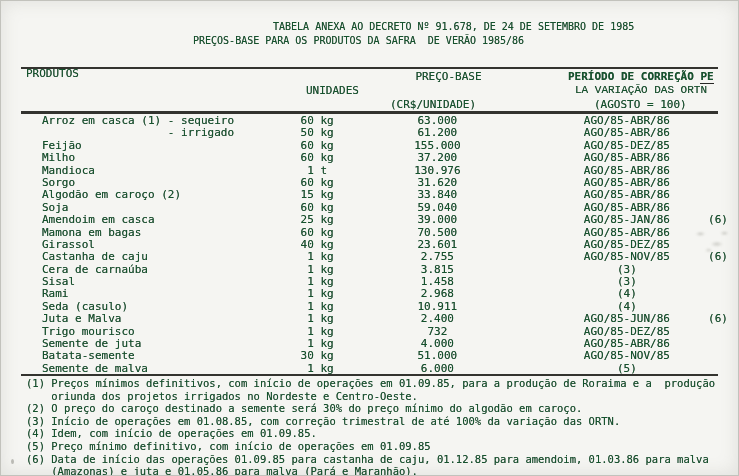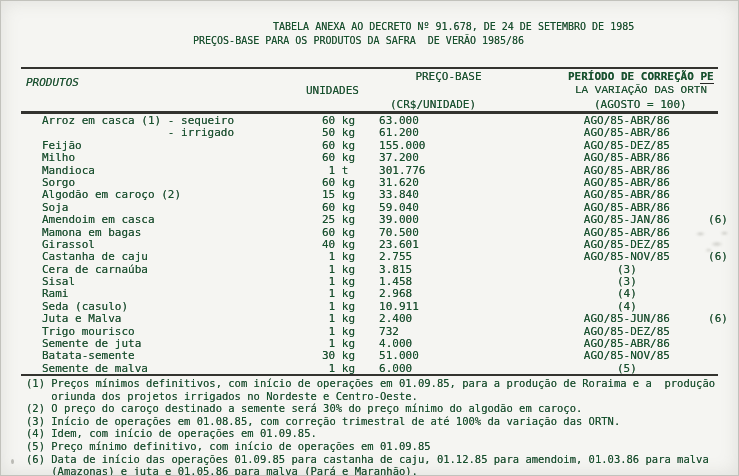--- a/index.html
+++ b/index.html
@@ -14,30 +14,30 @@
   #title1{left:272px;top:20px;}
   #title2{left:192px;top:34px;}
   .rule{position:absolute;left:20px;width:697px;background:#33332f;}
   #rule-top{top:66px;height:2px;}
   #rule-head{top:110px;height:3px;}
   #rule-bottom{top:373px;height:2px;}
   .hlabel{position:absolute;font-size:11px;white-space:pre;}
   #h-price1{left:405px;top:69px;width:85px;text-align:center;}
   #h-period1{left:567px;top:69px;font-weight:bold;}
   #h-period1 .underlined{border-bottom:1px solid #272725;}
-  #h-products{left:25px;top:75px;font-style:italic;}
+  #h-products{left:25px;top:66px;}
   #h-units{left:305px;top:83px;}
   #h-period2{left:574px;top:83px;font-family:Liberation Mono, monospace;}
   #h-price2{left:389px;top:97px;}
   #h-period3{left:593px;top:97px;}
   .tbody{position:absolute;left:0;top:114px;width:739px;}
   .row{display:flex;height:12.4px;line-height:12.4px;font-size:11px;}
   .c-product{width:275px;padding-left:41px;white-space:pre;}
-  .c-unit{width:58px;text-align:right;white-space:pre;}
-  .c-price{width:124px;text-align:left;white-space:pre;padding-left:24px;}
+  .c-unit{width:58px;text-align:left;white-space:pre;}
+  .c-price{width:124px;text-align:center;white-space:pre;padding-left:24px;}
   .c-period{width:160px;margin-left:56px;text-align:center;white-space:pre;}
   .c-note{width:34px;padding-left:6px;white-space:pre;}
   .footnotes{position:absolute;left:25px;top:376px;width:706px;font-size:10.5px;line-height:12.6px;}
   .fn-line{white-space:pre;}
   .smudge{
     position:absolute;left:686px;top:222px;width:48px;height:34px;opacity:.55;filter:blur(1.1px);
     background:
       radial-gradient(7px 3px at 28% 32%, #96968e 0%, transparent 70%),
       radial-gradient(9px 4px at 62% 62%, #a3a39a 0%, transparent 70%),
       radial-gradient(6px 3px at 78% 30%, #96968e 0%, transparent 70%),
@@ -96,21 +96,21 @@
     <div class="c-product">Milho</div>
     <div class="c-unit">60 kg</div>
     <div class="c-price">37.200</div>
     <div class="c-period">AGO/85-ABR/86</div>
     <div class="c-note"></div>
   </div>
 
   <div class="row">
     <div class="c-product">Mandioca</div>
     <div class="c-unit"> 1 t </div>
-    <div class="c-price">301.776</div>
+    <div class="c-price">130.976</div>
     <div class="c-period">AGO/85-ABR/86</div>
     <div class="c-note"></div>
   </div>
 
   <div class="row">
     <div class="c-product">Sorgo</div>
     <div class="c-unit">60 kg</div>
     <div class="c-price">31.620</div>
     <div class="c-period">AGO/85-ABR/86</div>
     <div class="c-note"></div>

